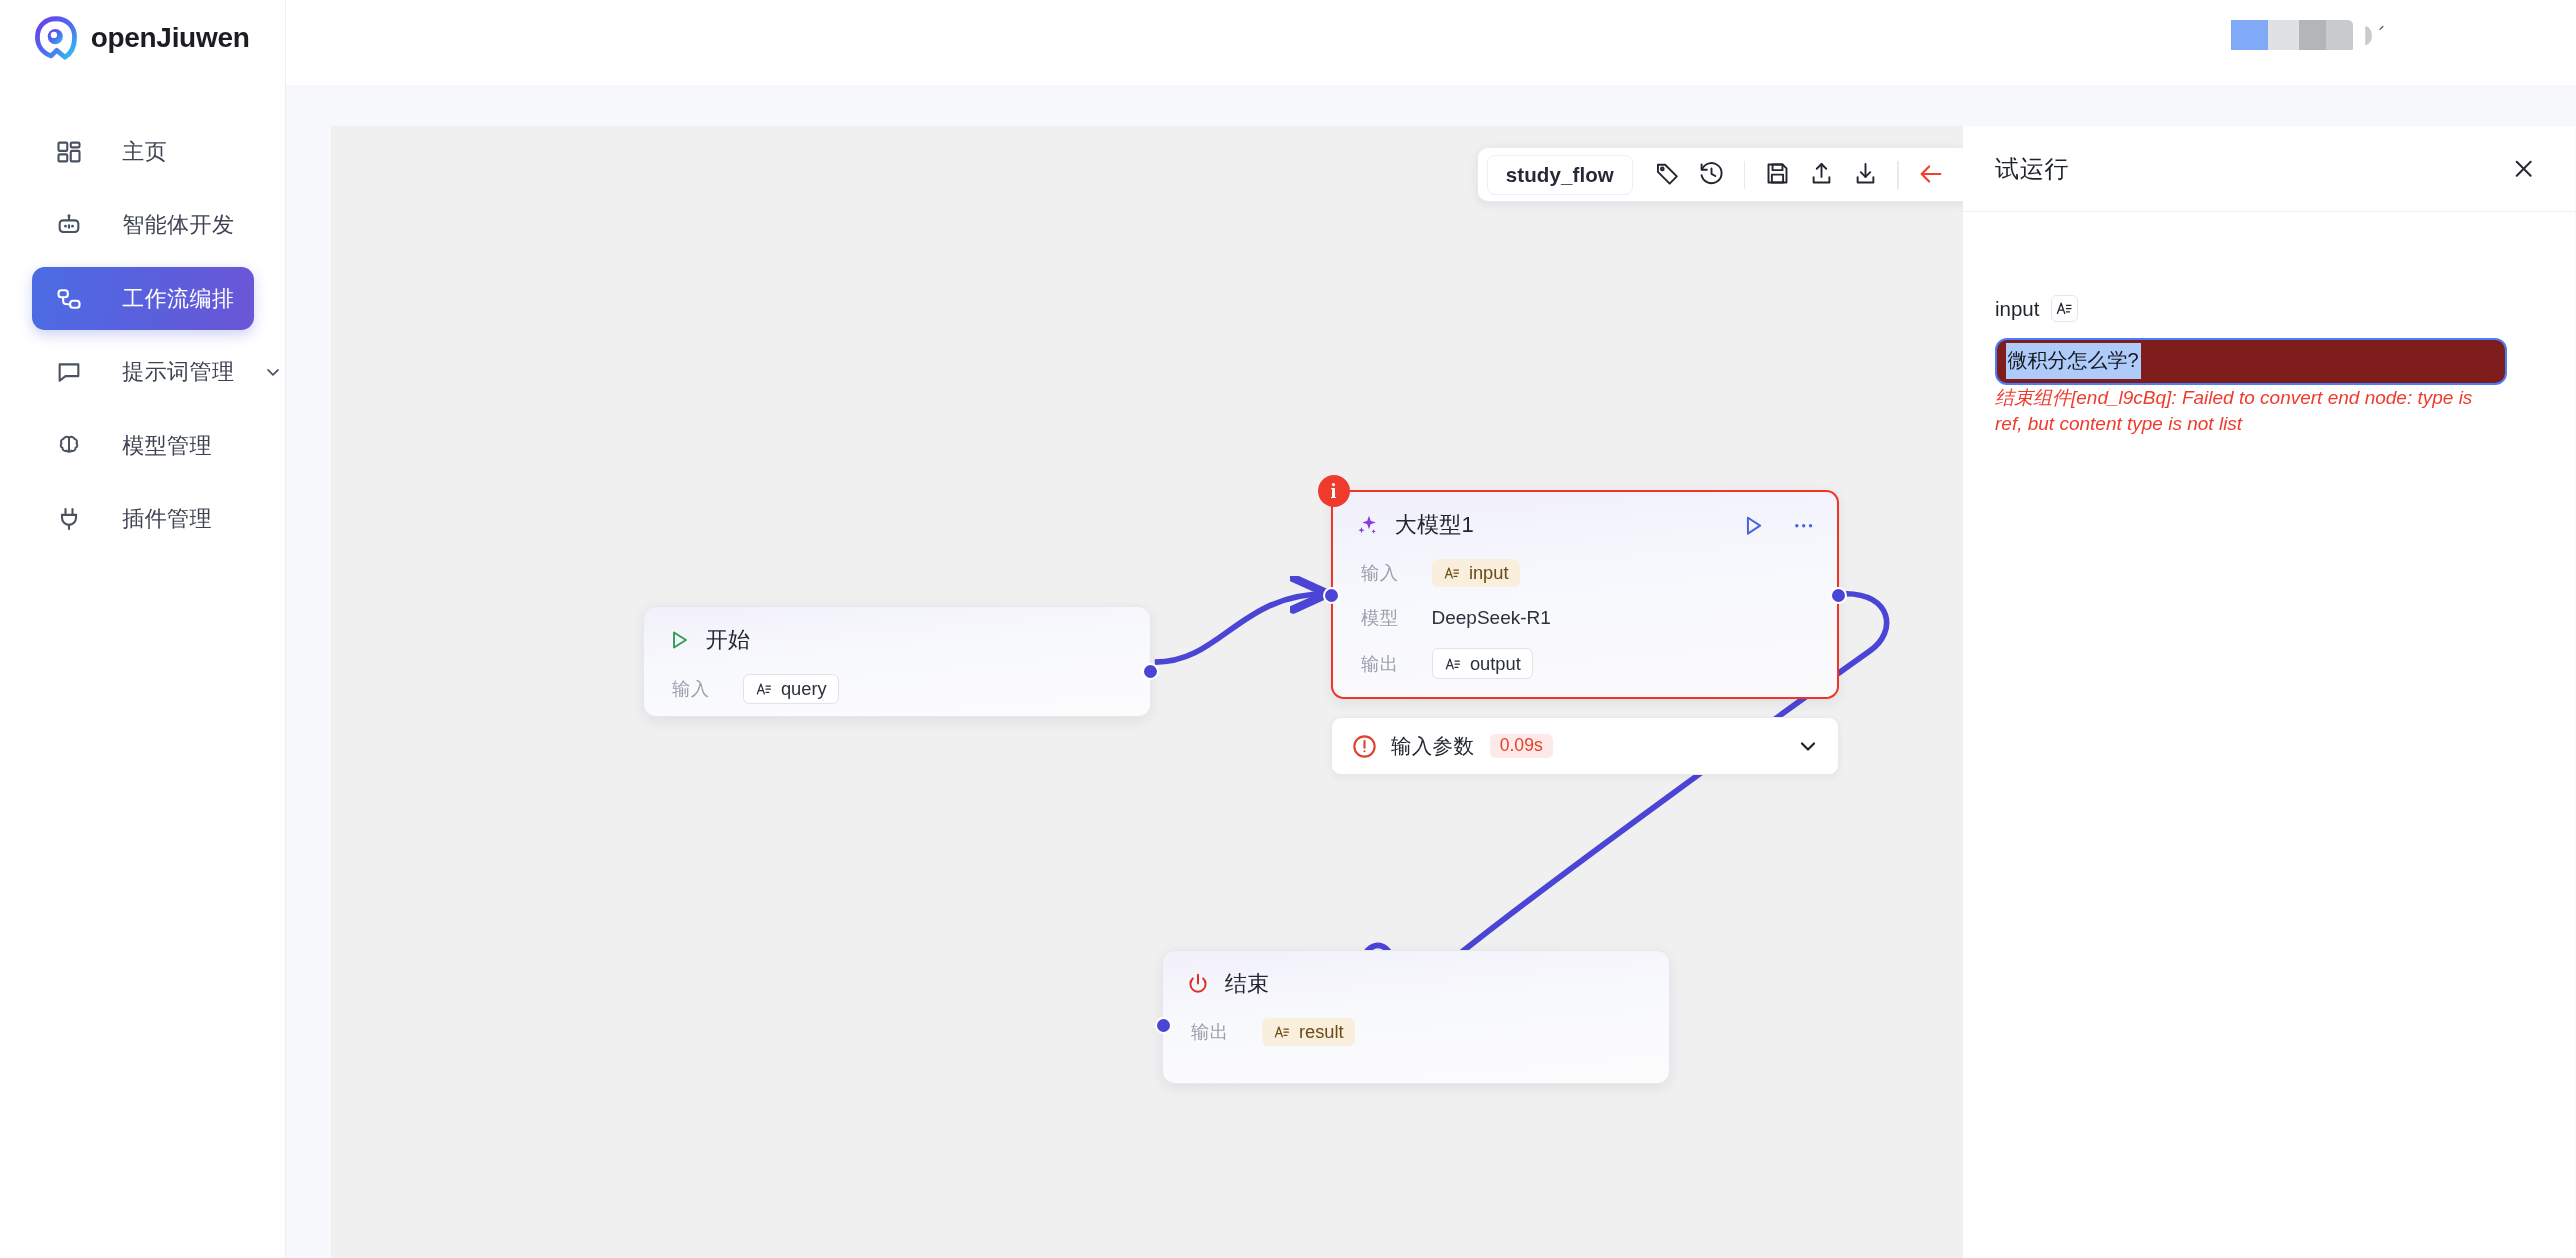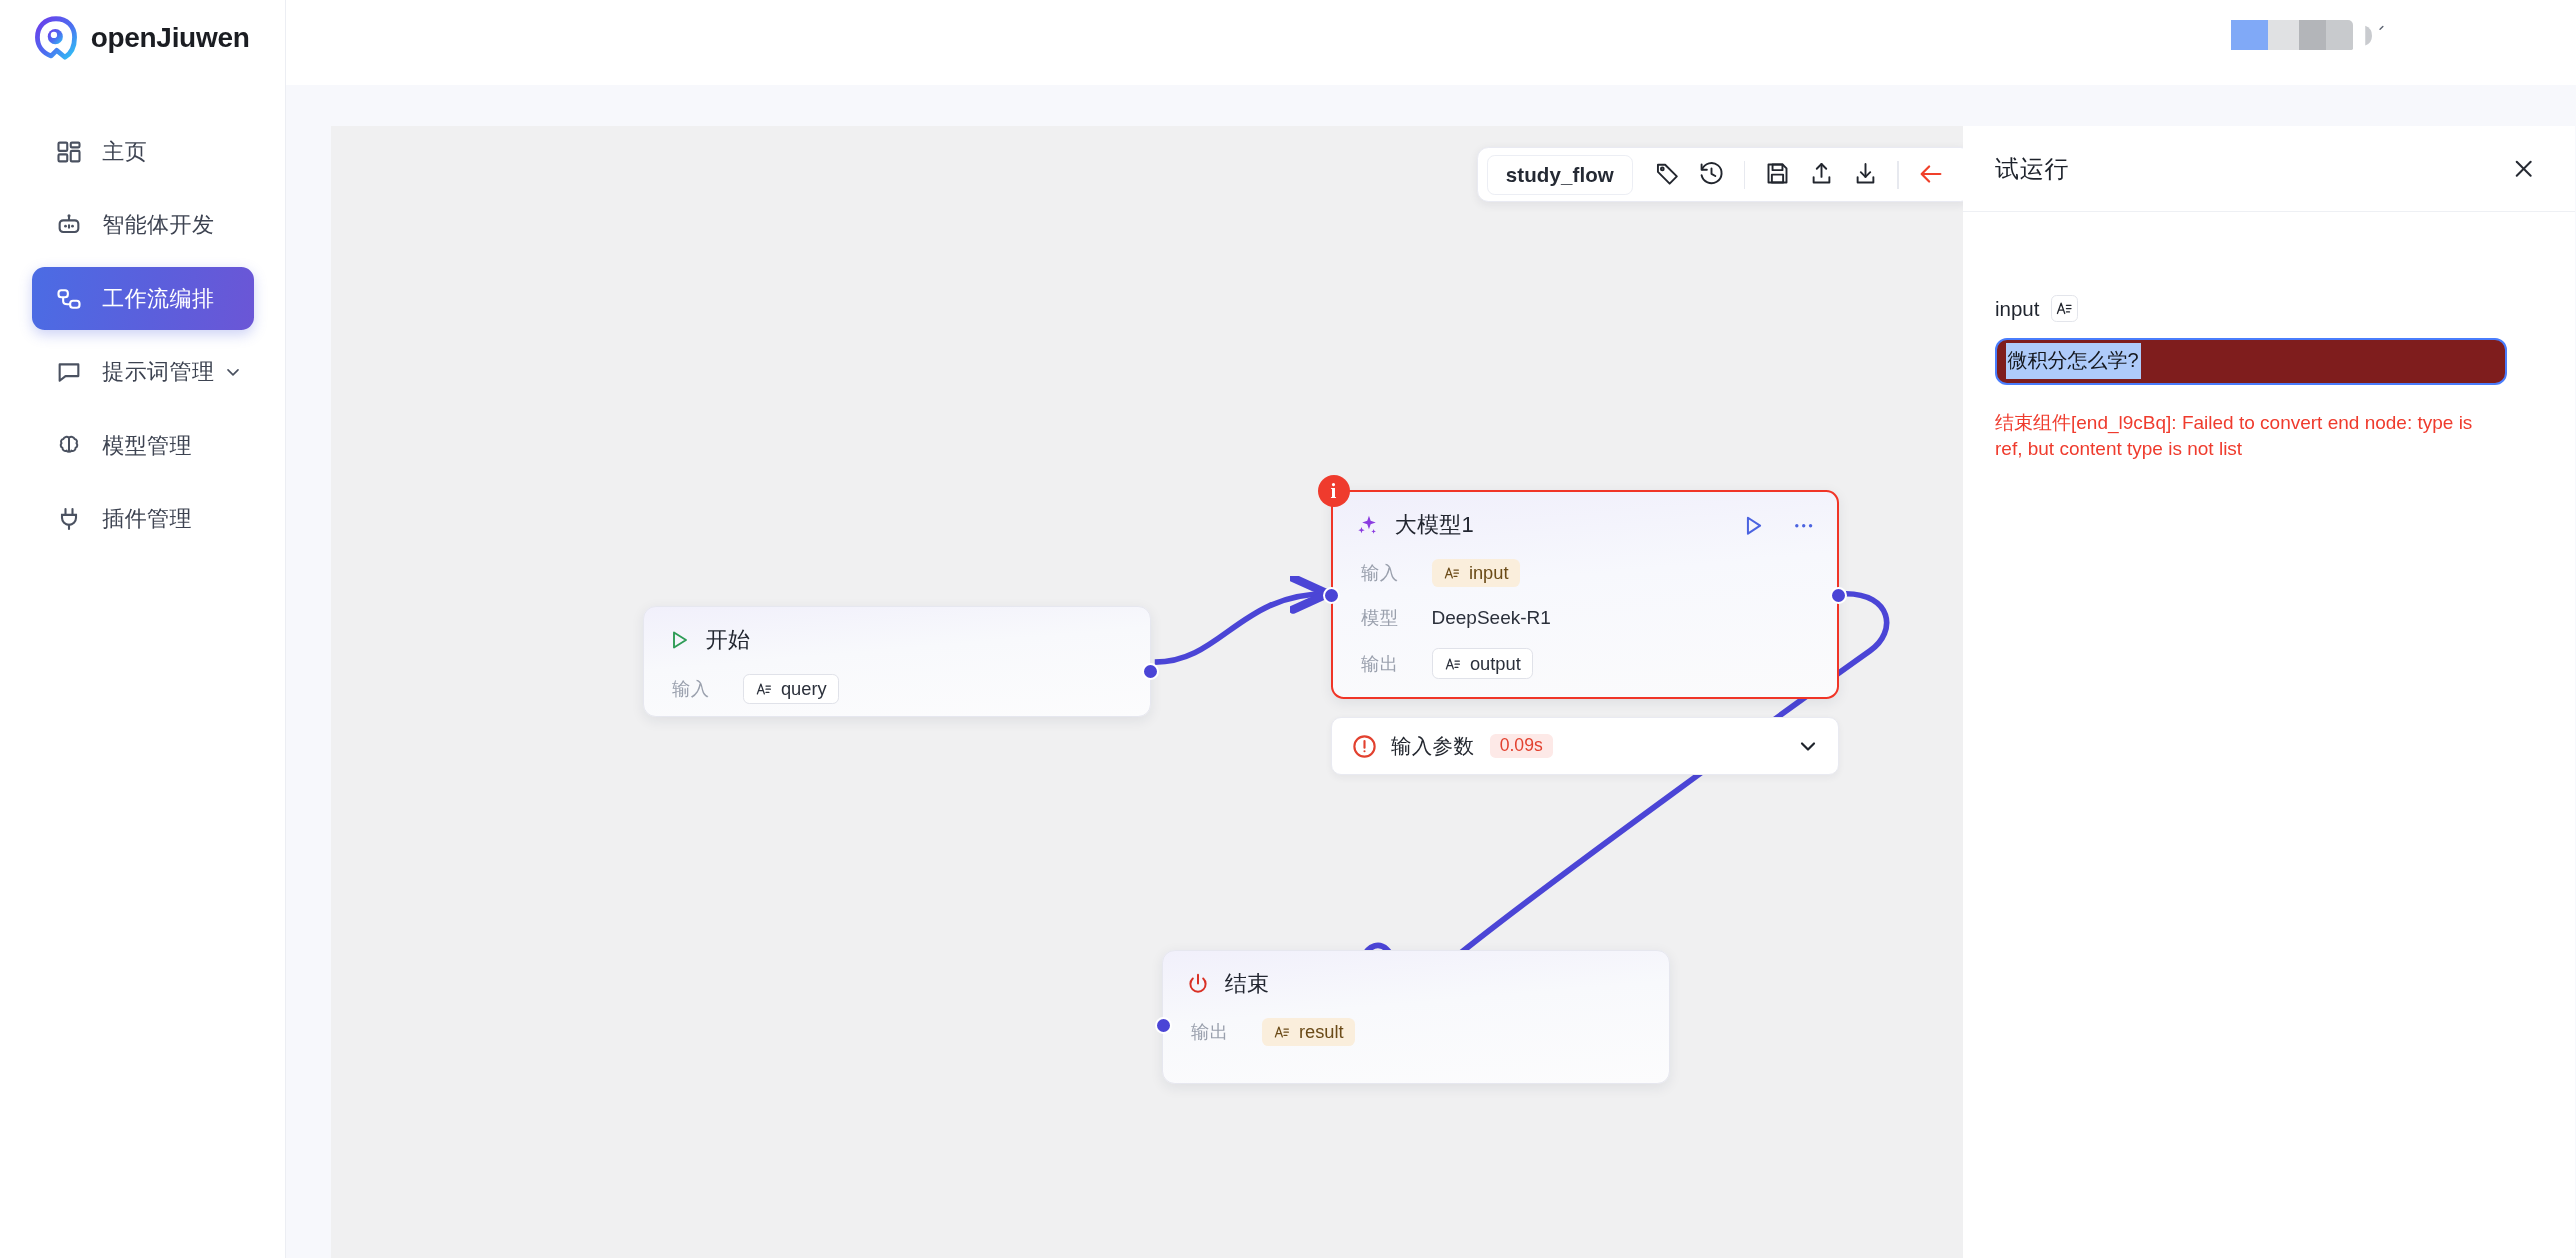--- a/index.html
+++ b/index.html
@@ -29,20 +29,21 @@
   }
   .nav { position: absolute; left: 0; top: 120px; width: 286px; }
   .nav-item {
     position: relative;
     display: flex; align-items: center;
     height: 63px; margin: 0 32px 10.6px 32px;
     padding-left: 21px;
     border-radius: 12.7px;
     color: #4a5160;
     cursor: pointer;
+    gap: 20px;
   }
   .nav-item .nav-icon {
     width: 31px; height: 31px; flex: 0 0 31px;
     display: flex; align-items: center; justify-content: center;
   }
   .nav-item .nav-label {
     margin-left: 18.3px;
     font-size: 22px; font-weight: 400; color: #3d4351;
     white-space: nowrap; letter-spacing: 0.4px;
   }
@@ -209,22 +210,22 @@
     border: 2.1px solid #4a7dfc; border-radius: 12px;
     background: #7f1d1d; display: flex; align-items: center;
     padding-left: 8.5px; cursor: text;
   }
   #param-value {
     font-size: 20px; color: #14171d;
     background: #aecbfa; padding: 4.2px 2.1px 5px 2.1px;
     white-space: nowrap;
   }
   #error-text {
-    margin-top: 25px; width: 494px;
-    font-size: 19px; line-height: 1.42; color: #ef3b2d;
+    margin-top: 0; width: 494px;
+    font-size: 19px; line-height: 1.42; color: #ef3b2d; font-style: italic;
   }
 
   .type-badge {
     width: 27px; height: 27px; border-radius: 5.6px;
     border: 1.4px solid #e3e5eb; background: #ffffff;
     display: flex; align-items: center; justify-content: center;
   }
 </style>
 </head>
 <body>

